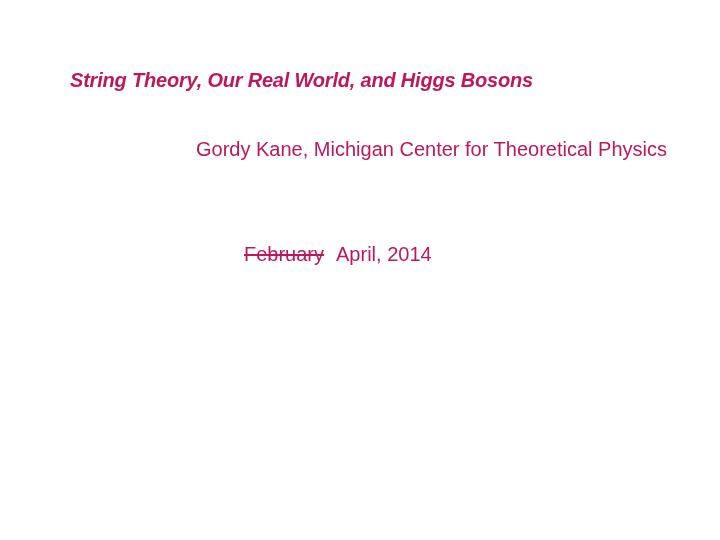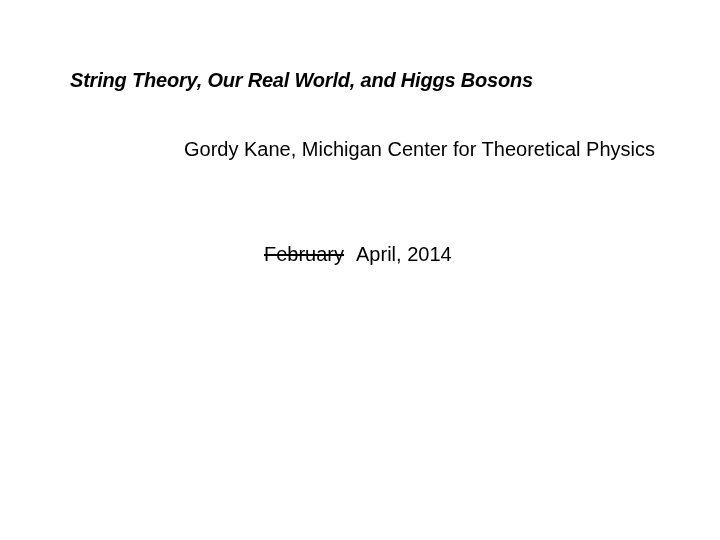--- a/index.html
+++ b/index.html
@@ -7,52 +7,52 @@
     padding: 0;
     background: #ffffff;
   }
   .slide {
     position: relative;
     width: 720px;
     height: 540px;
     background: #ffffff;
     overflow: hidden;
     font-family: "Liberation Sans", "DejaVu Sans", sans-serif;
-    color: #000000;
+    color: #be185d;
   }
   .slide-title {
     position: absolute;
     left: 70px;
     top: 68px;
     font-size: 20px;
     line-height: 1.25;
     font-weight: bold;
     font-style: italic;
     white-space: nowrap;
     letter-spacing: -0.2px;
   }
   .author-line {
     position: absolute;
-    left: 184px;
+    left: 196px;
     top: 137px;
     font-size: 20px;
     line-height: 1.25;
     white-space: nowrap;
   }
   .venue-line {
     position: absolute;
     left: 187px;
     top: 207px;
     font-size: 20px;
     line-height: 1.25;
     white-space: nowrap;
   }
   .date-line {
     position: absolute;
-    left: 264px;
+    left: 244px;
     top: 242px;
     font-size: 20px;
     line-height: 1.25;
     white-space: nowrap;
   }
   .struck {
     text-decoration: line-through;
     text-decoration-thickness: 2px;
     padding-right: 2px;
     margin-right: 10px;

